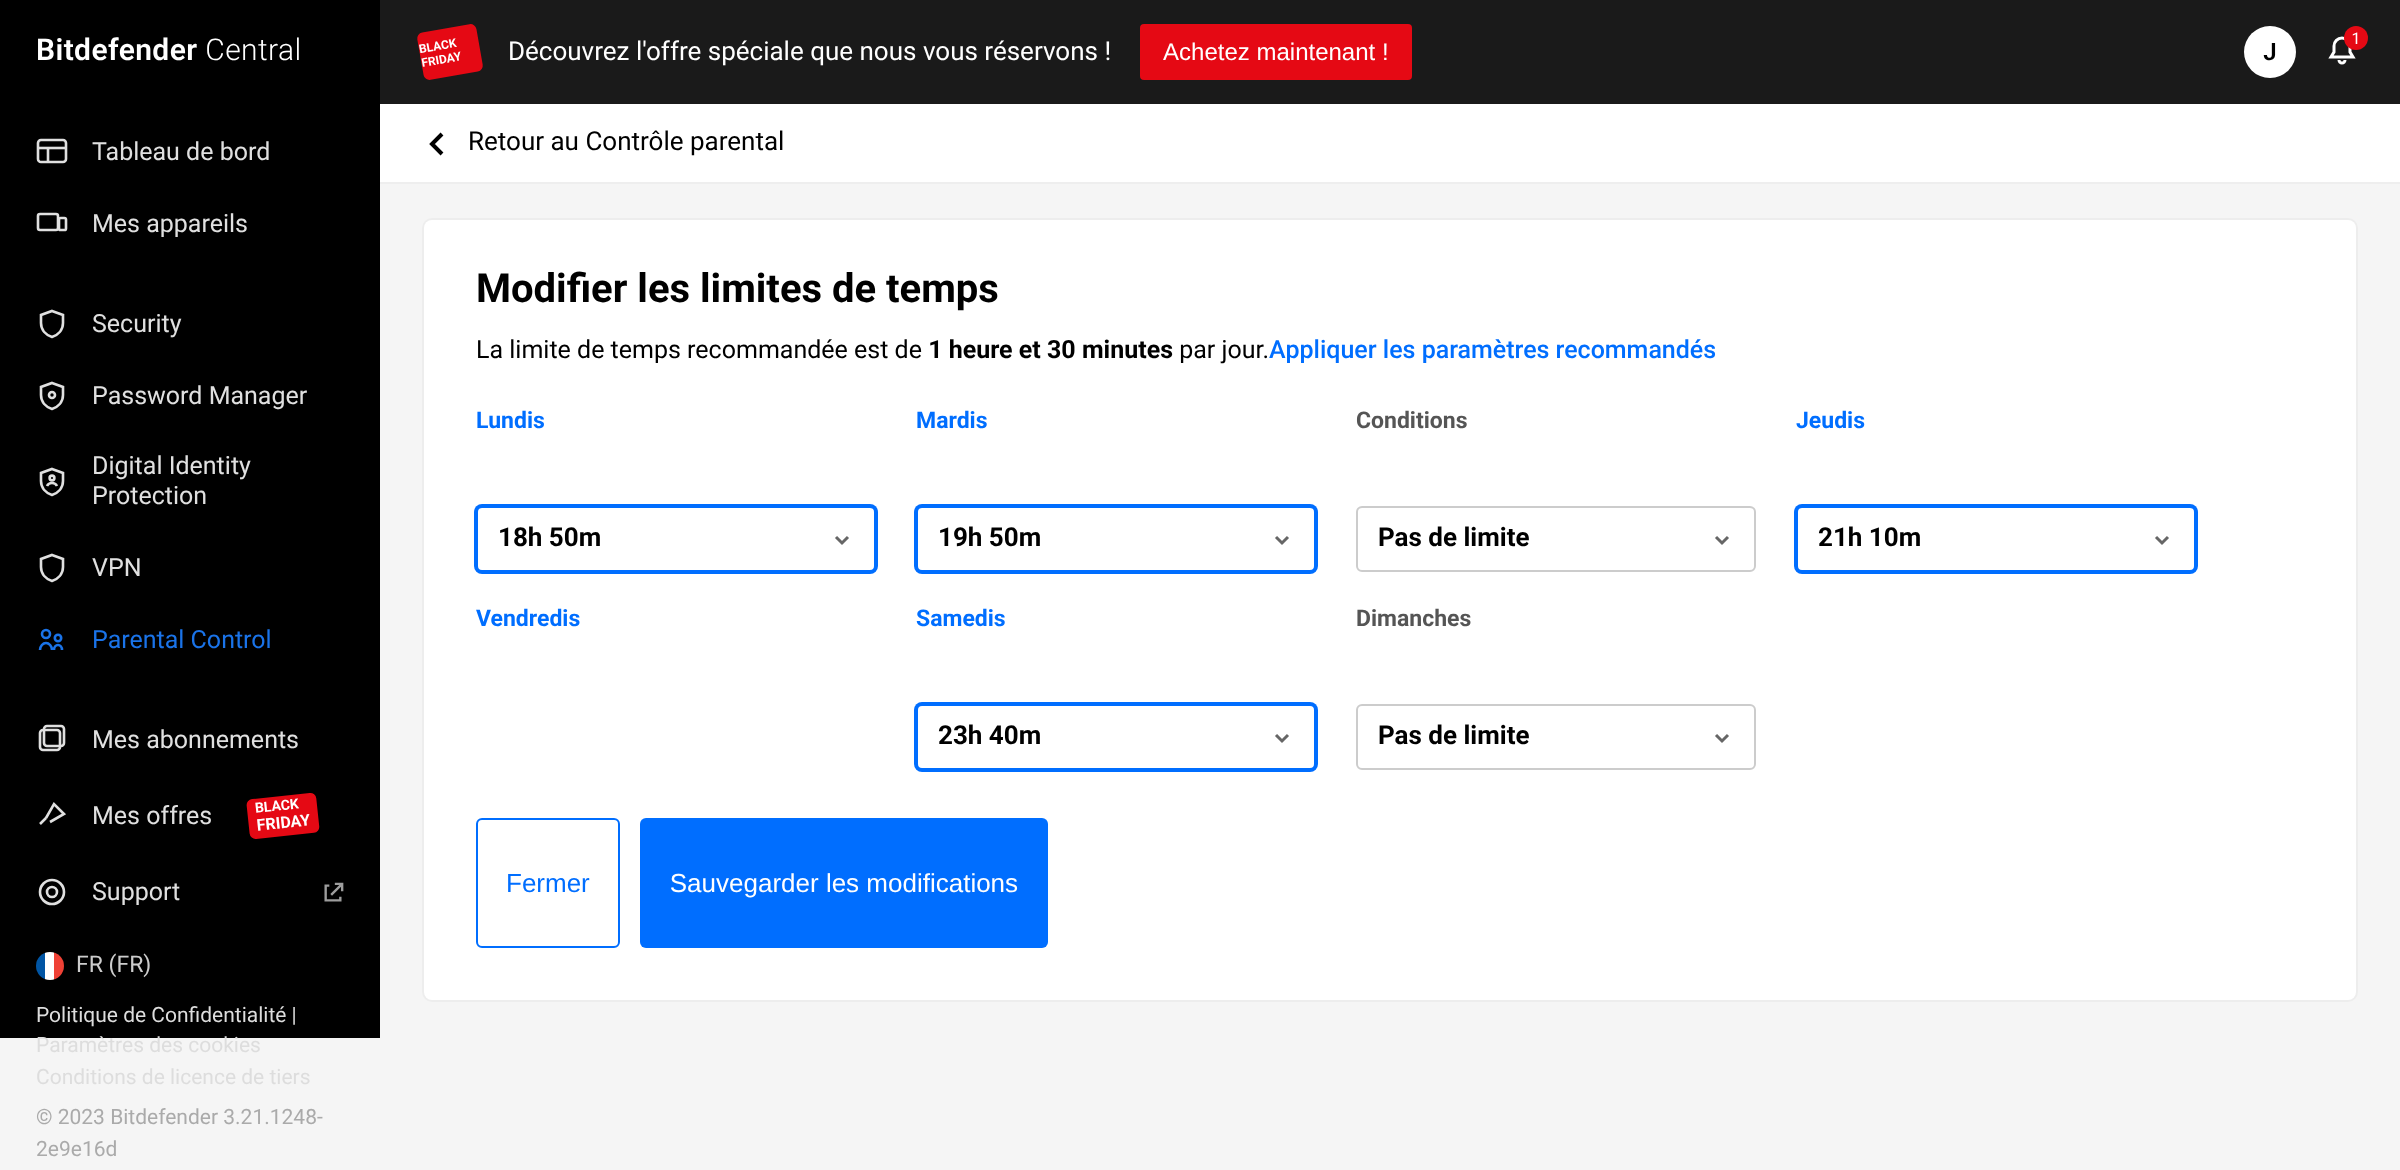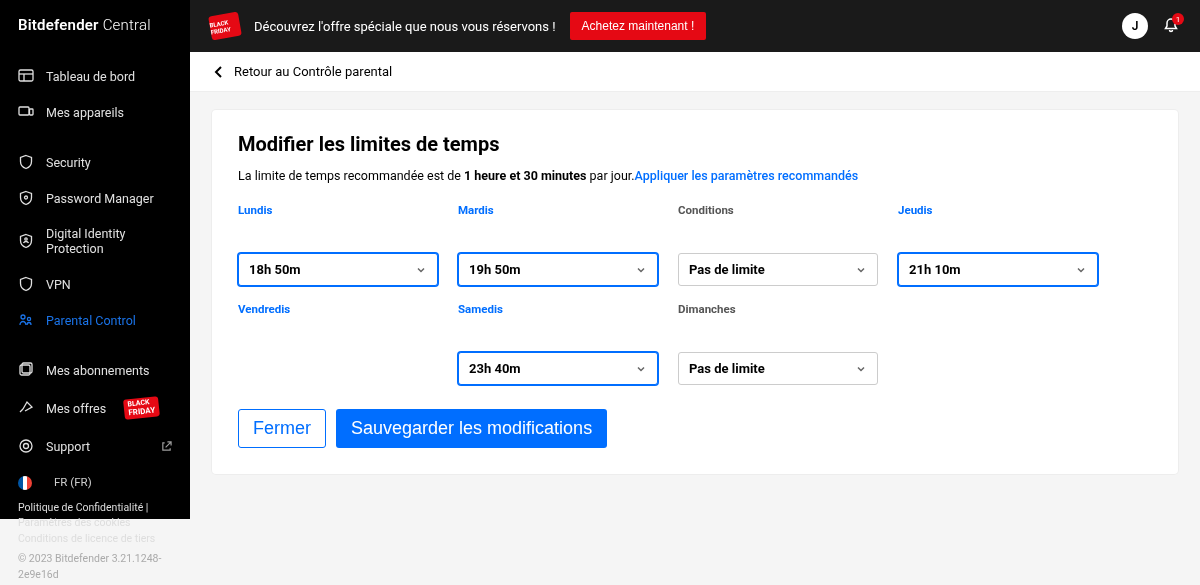--- a/index.html
+++ b/index.html
@@ -12,21 +12,21 @@
 .logo .thin { font-weight: 300; }
 .nav { flex: 1; padding-top: 10px; }
 .nav-item { display: flex; align-items: center; gap: 12px; padding: 10px 18px; cursor: pointer; color: #e0e0e0; font-size: 12.5px; position: relative; }
 .nav-item.active { color: #1a73e8; }
 .nav-item .icon { width: 16px; height: 16px; display: inline-flex; align-items: center; justify-content: center; flex-shrink: 0; }
 .nav-section-gap { height: 14px; }
 .nav-item .ext { margin-left: auto; opacity: 0.7; }
 .nav-item .badge { background: #e50914; color: #fff; font-size: 8px; font-weight: 700; padding: 2px 4px; border-radius: 3px; line-height: 1.1; transform: rotate(-6deg); margin-left: 6px; }
 .nav-item .badge div:first-child { font-size: 7px; }
 .sidebar-footer { padding: 10px 18px 10px 18px; font-size: 10.5px; line-height: 1.5; color: #aaa; }
-.lang { display: flex; align-items: center; gap: 22px; color: #ccc; margin-bottom: 8px; font-size: 11.5px; }
+.lang { display: flex; align-items: center; gap: 6px; color: #ccc; margin-bottom: 8px; font-size: 11.5px; }
 .lang .flag { width: 14px; height: 14px; border-radius: 50%; background: linear-gradient(to right, #0055a4 33%, #fff 33%, #fff 66%, #ef4135 66%); display:inline-block; }
 .sf-line { color: #ddd; }
 .sf-line.sep::after { content: " |"; }
 .copyright { margin-top: 4px; color: #aaa; }
 
 
 .main { flex: 1; display: flex; flex-direction: column; background: #f5f5f5; min-width: 0; }
 
 
 .topbar { background: #1a1a1a; color: #fff; display: flex; align-items: center; padding: 0 20px; height: 52px; gap: 14px; }
@@ -51,21 +51,21 @@
 
 .days { display: flex; flex-wrap: wrap; gap: 16px 20px; margin-bottom: 24px; }
 .day { width: 200px; font-weight: bold; }
 .day-lab { font-size: 11.5px; margin-bottom: 4px; color: #555; }
 .day.active .day-lab { color: #006eff; }
 .dd { border: 1px solid #ccc; border-radius: 3px; padding: 8px 10px; display: flex; align-items: center; justify-content: space-between; cursor: pointer; font-size: 13px; background: #fff; margin-top: 36px; }
 .day.active .dd { border-color: #006eff; box-shadow: 0 0 0 1px #006eff; }
 .chev { color: #666; }
 
 .actions { display: flex; gap: 10px; }
-.btn { padding: 8px 14px; font-size: 18px; border-radius: 3px; cursor: pointer; border: 1px solid transparent; }
+.btn { padding: 24px 14px; font-size: 13px; border-radius: 3px; cursor: pointer; border: 1px solid transparent; }
 .btn-outline { background: #fff; border: 1px solid #006eff; color: #006eff; }
 .btn-primary { background: #006eff; color: #fff; }
 
 svg { display: block; }
 </style>
 </head>
 <body>
 
 <div class="app">
   <aside class="sidebar">

